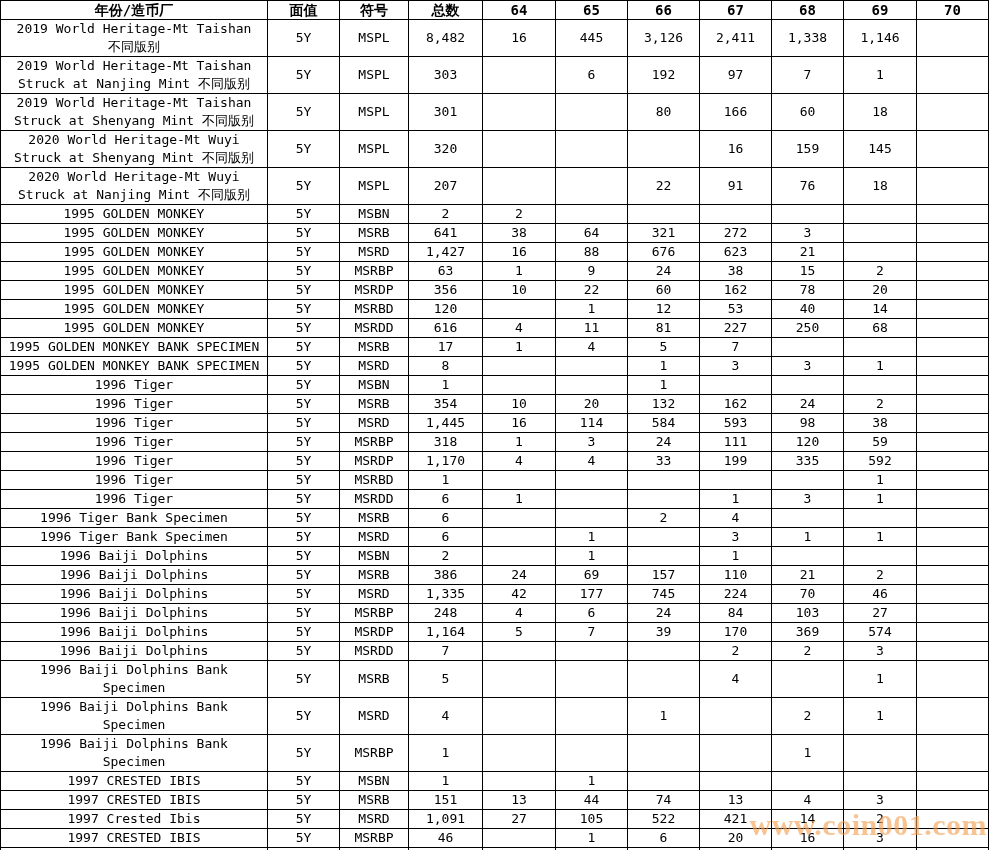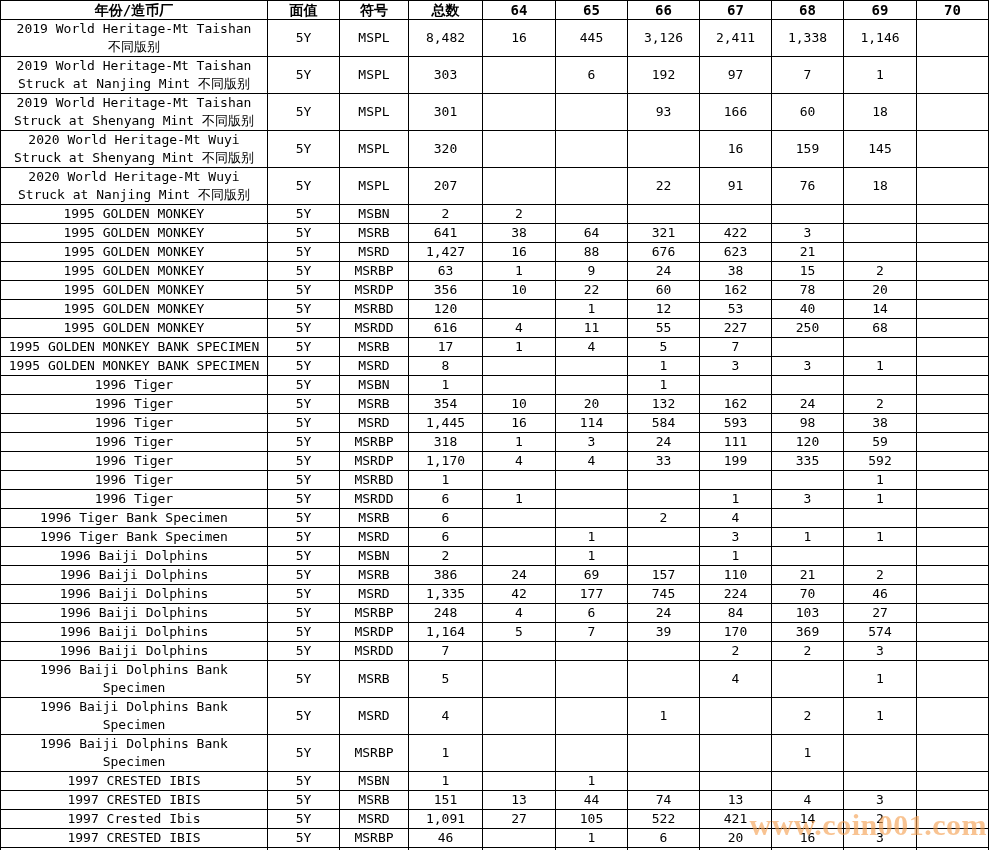--- a/index.html
+++ b/index.html
@@ -119,21 +119,21 @@
           <td></td>
         </tr>
         <tr>
           <td class="name-cell">2019 World Heritage-Mt Taishan
 Struck at Shenyang Mint 不同版别</td>
           <td>5Y</td>
           <td>MSPL</td>
           <td>301</td>
           <td></td>
           <td></td>
-          <td>93</td>
+          <td>80</td>
           <td>166</td>
           <td>60</td>
           <td>18</td>
           <td></td>
         </tr>
         <tr>
           <td class="name-cell">2020 World Heritage-Mt Wuyi
 Struck at Shenyang Mint 不同版别</td>
           <td>5Y</td>
           <td>MSPL</td>
@@ -174,21 +174,21 @@
           <td></td>
         </tr>
         <tr>
           <td class="name-cell">1995 GOLDEN MONKEY</td>
           <td>5Y</td>
           <td>MSRB</td>
           <td>641</td>
           <td>38</td>
           <td>64</td>
           <td>321</td>
-          <td>422</td>
+          <td>272</td>
           <td>3</td>
           <td></td>
           <td></td>
         </tr>
         <tr>
           <td class="name-cell">1995 GOLDEN MONKEY</td>
           <td>5Y</td>
           <td>MSRD</td>
           <td>1,427</td>
           <td>16</td>
@@ -238,21 +238,21 @@
           <td>14</td>
           <td></td>
         </tr>
         <tr>
           <td class="name-cell">1995 GOLDEN MONKEY</td>
           <td>5Y</td>
           <td>MSRDD</td>
           <td>616</td>
           <td>4</td>
           <td>11</td>
-          <td>55</td>
+          <td>81</td>
           <td>227</td>
           <td>250</td>
           <td>68</td>
           <td></td>
         </tr>
         <tr>
           <td class="name-cell">1995 GOLDEN MONKEY BANK SPECIMEN</td>
           <td>5Y</td>
           <td>MSRB</td>
           <td>17</td>

